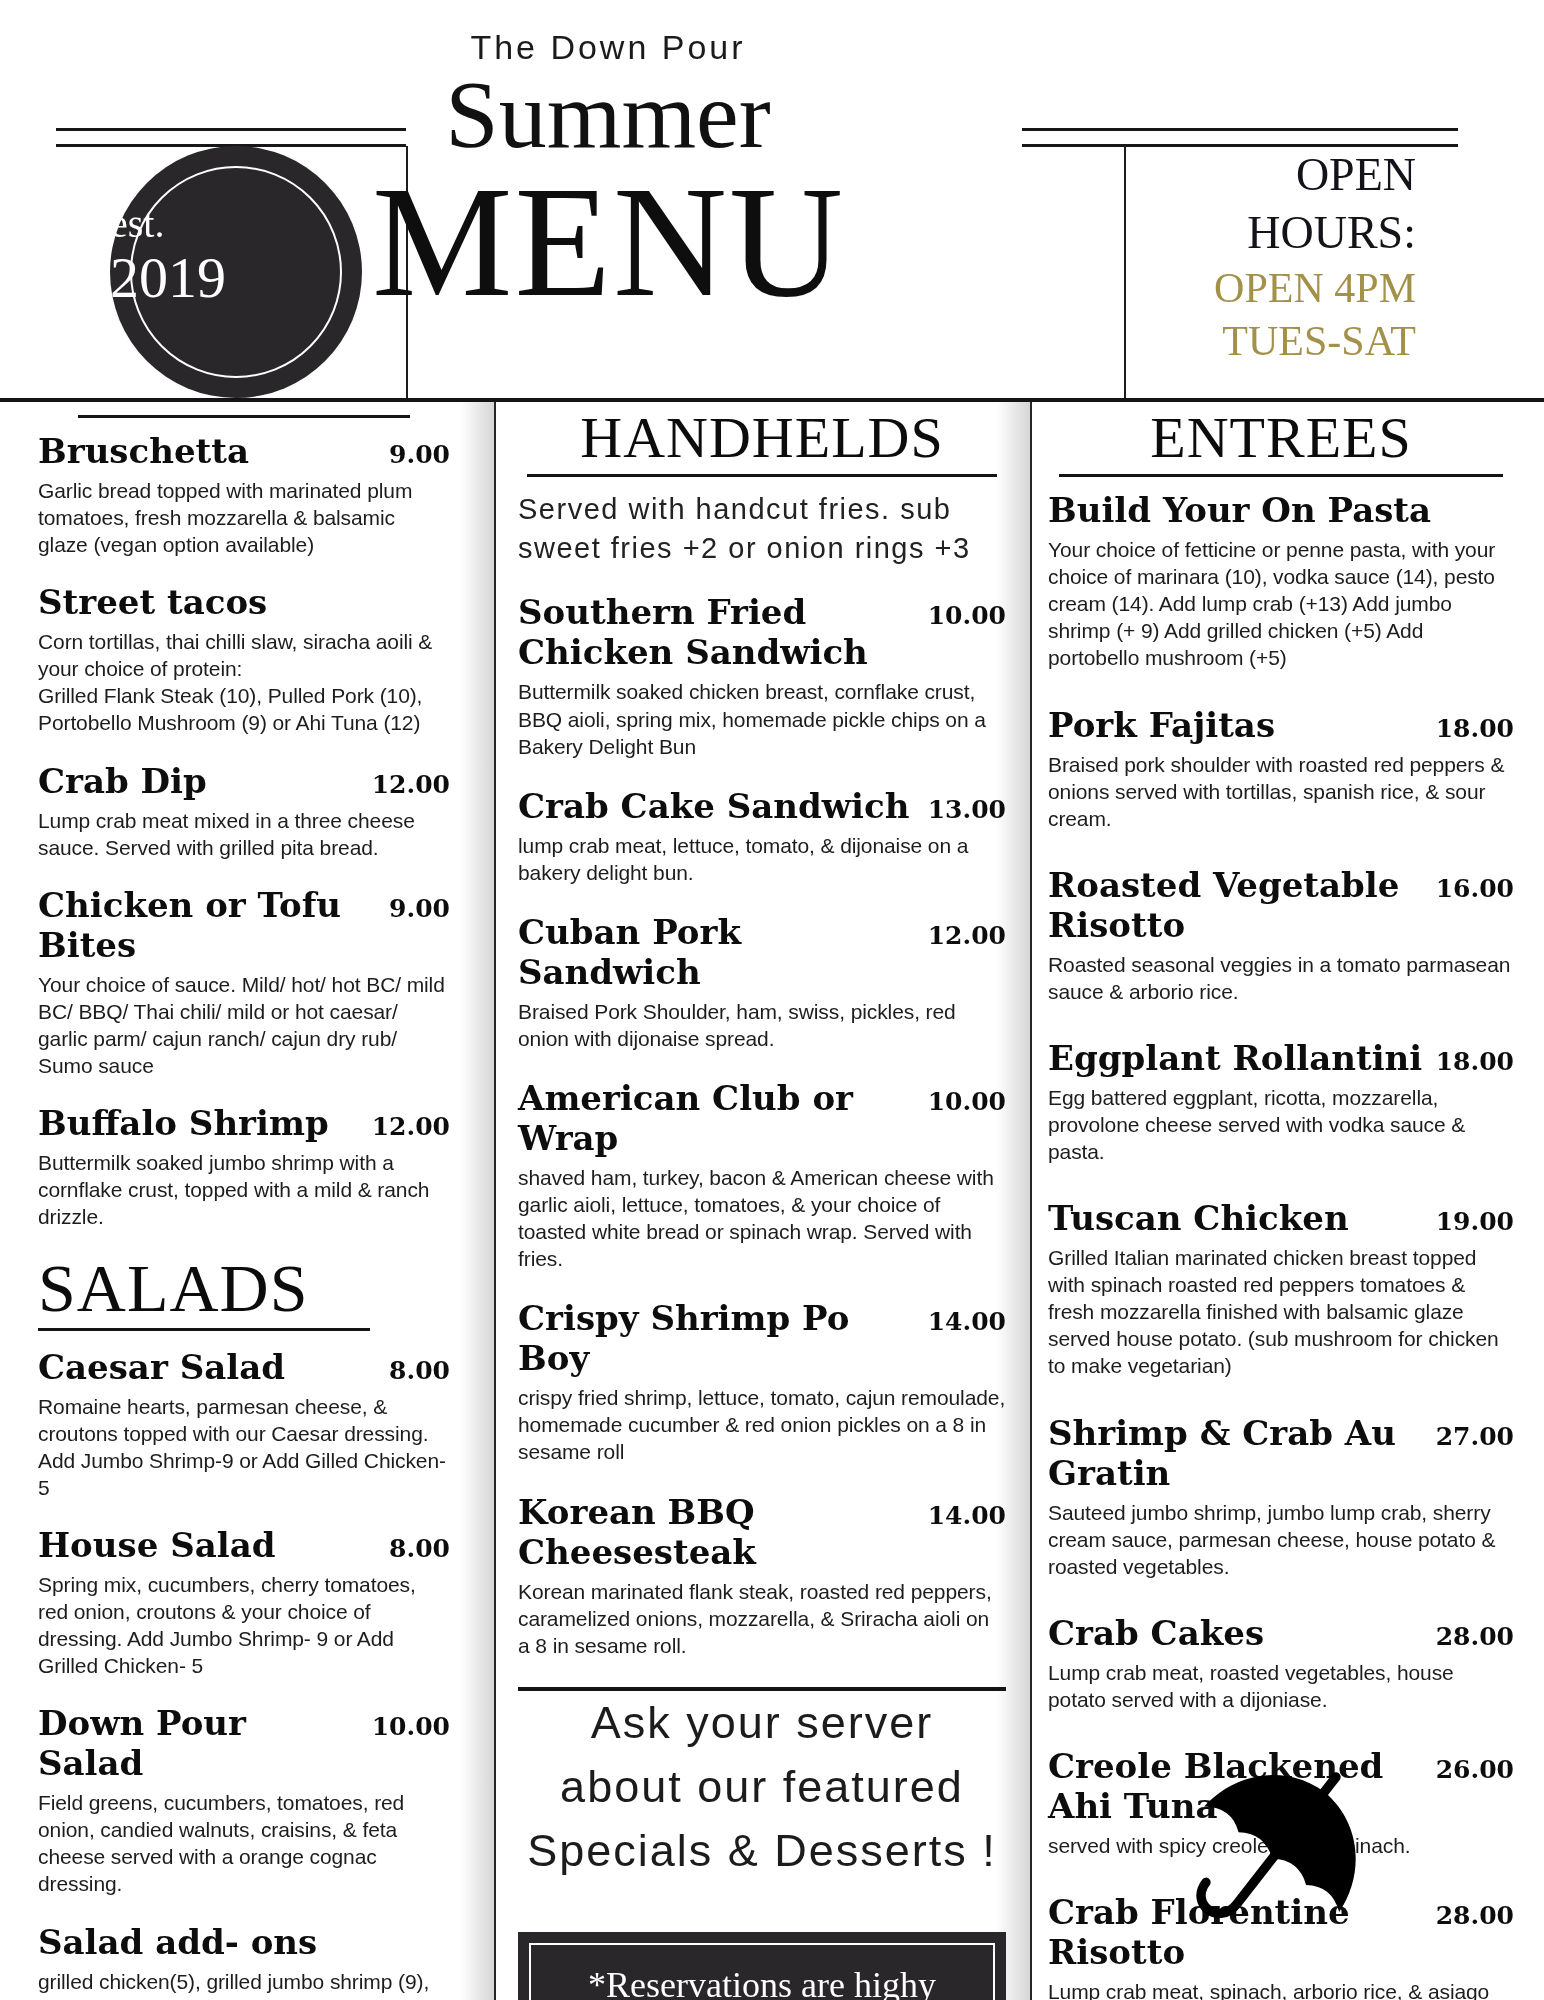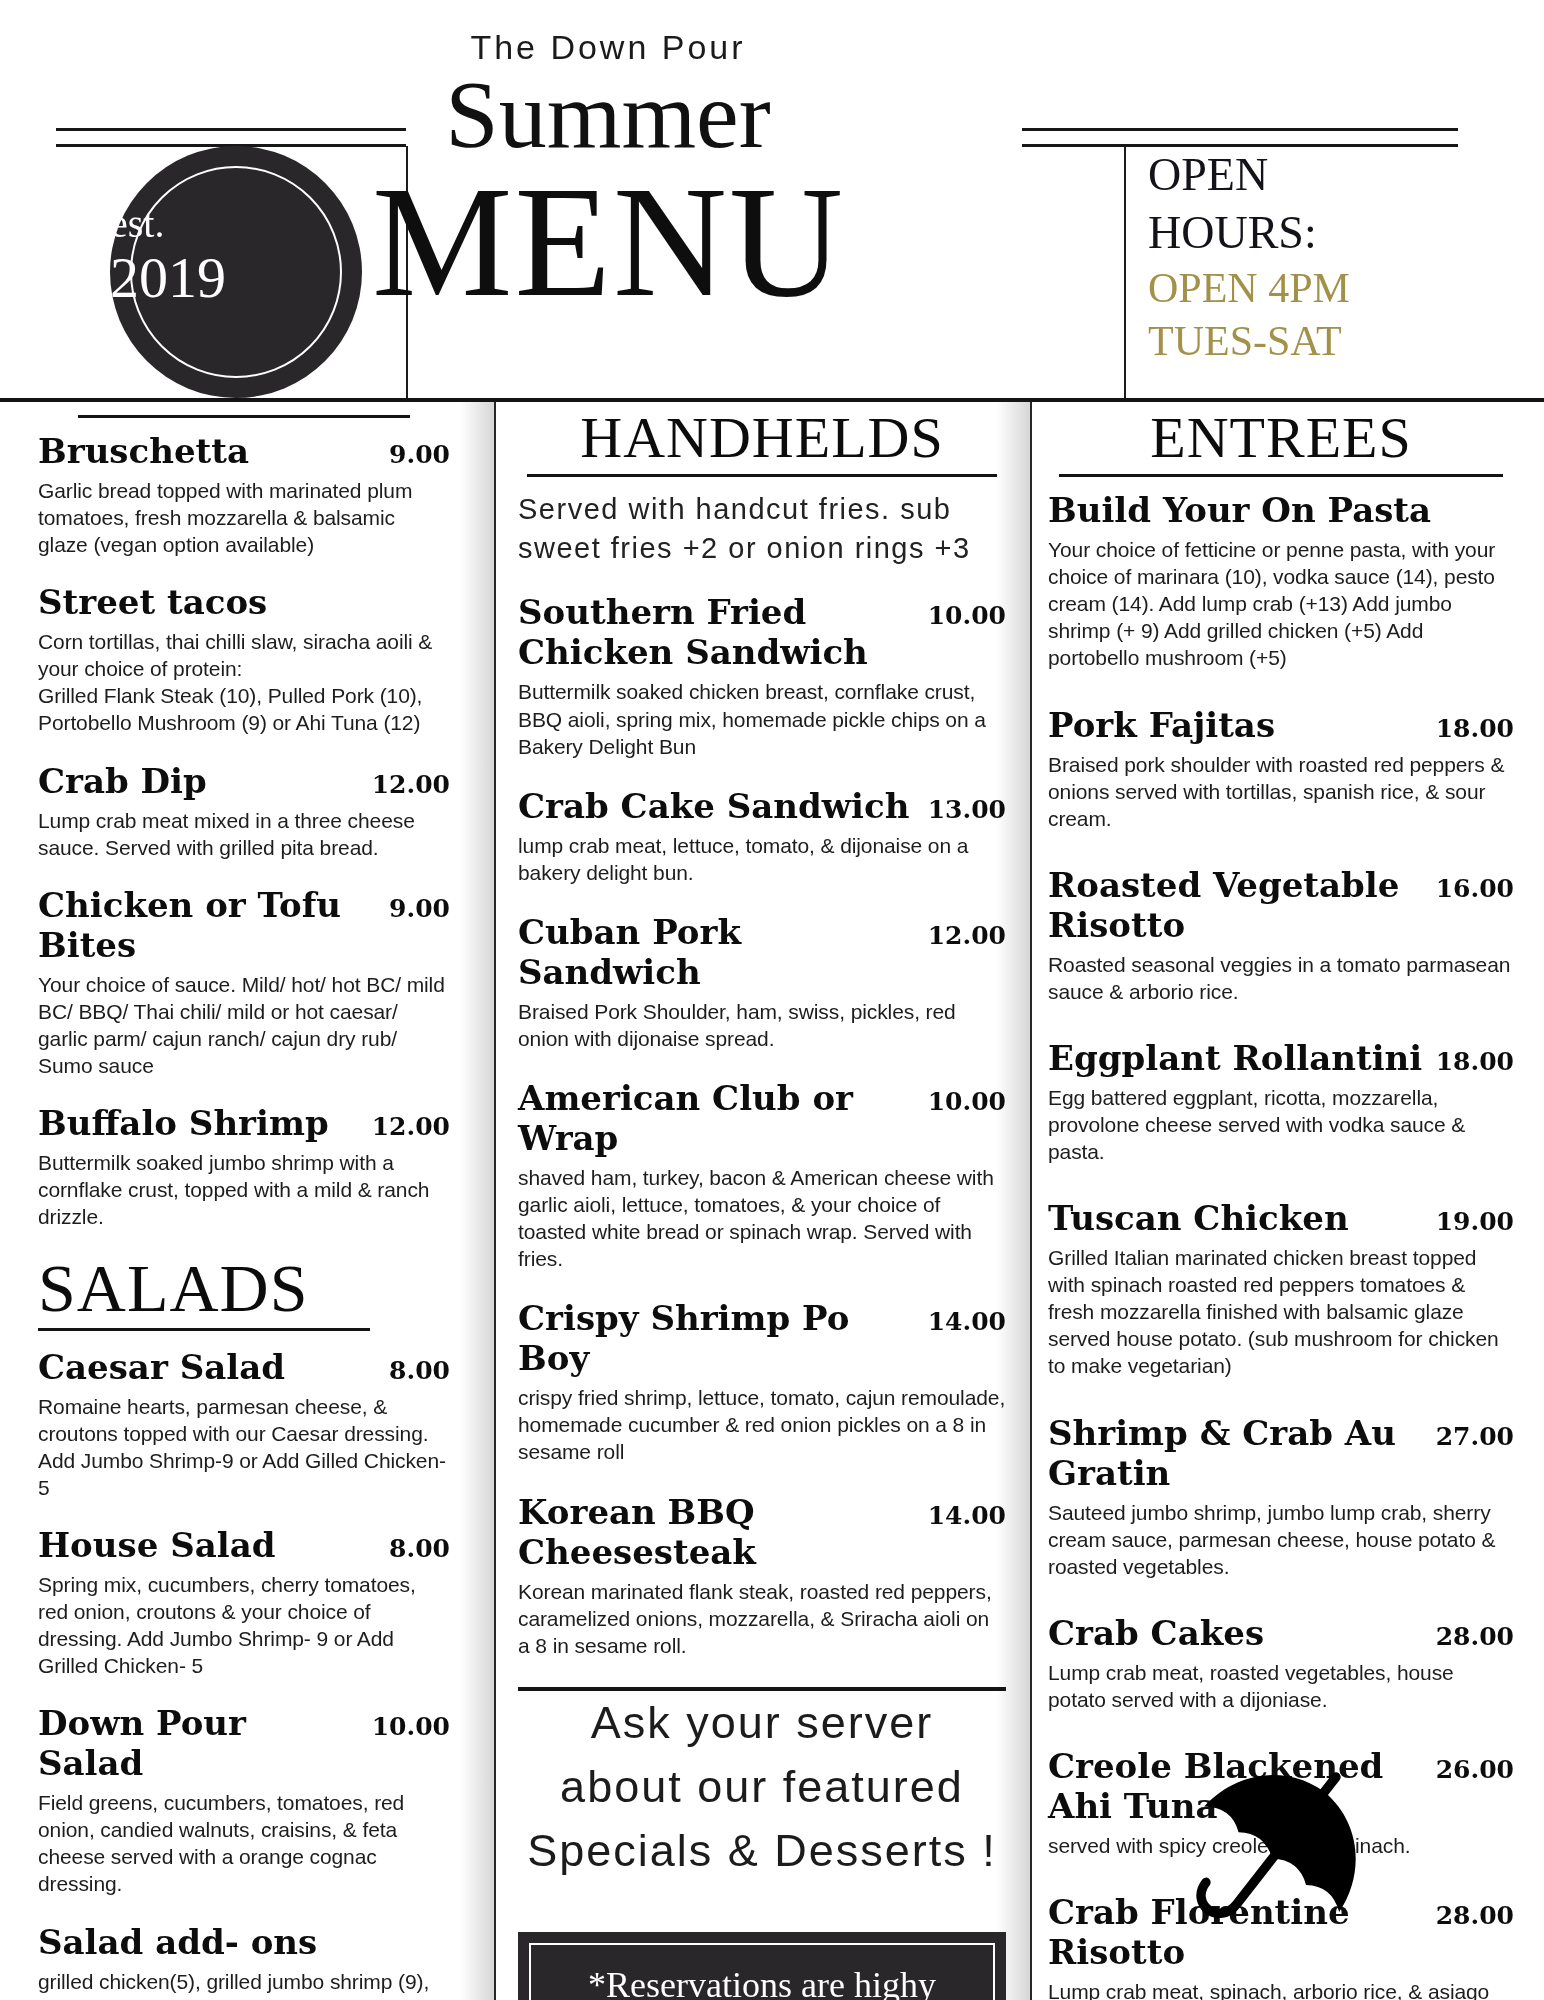--- a/index.html
+++ b/index.html
@@ -22,21 +22,21 @@
   .vl-left  { left:406px;  top:146px; height:253px; }
   .vl-right { left:1124px; top:146px; height:253px; }
   .badge { position:absolute; left:110px; top:146px; width:252px; height:252px;
            border-radius:50%; background:var(--badge-bg,#29272a); z-index:3; }
   .badge-ring { position:absolute; left:20px; top:20px; right:20px; bottom:20px;
                 border:2.5px solid #fff; border-radius:50%; }
   .badge-text { position:relative; padding-top:56px; color:#fff;
                 font-family:"Liberation Serif", serif; }
   .badge-est  { font-size:40px; line-height:1.1; }
   .badge-year { font-size:58px; line-height:1.1; }
-  .hours { position:absolute; left:1148px; top:146px; width:268px; text-align:left; }
+  .hours { position:absolute; left:1148px; top:146px; width:268px; text-align:right; }
   .hours-line { font-family:"Liberation Serif", serif; font-size:46px; line-height:1.26; color:#14131a; }
   .hours-line.gold { color:var(--accent-gold,#a3914a); font-size:42px; }
   .top-rule { position:absolute; left:0; top:398px; width:1544px; height:4px; background:#141414; }
   
   .coldiv { position:absolute; top:402px; bottom:0; width:2px; background:#262626; }
   .coldiv1 { left:494px; }
   .coldiv2 { left:1030px; }
   .fold { position:absolute; top:402px; bottom:0; width:34px;
           background:linear-gradient(to right, rgba(0,0,0,0), rgba(0,0,0,0.16)); }
   .fold1 { left:460px; }

